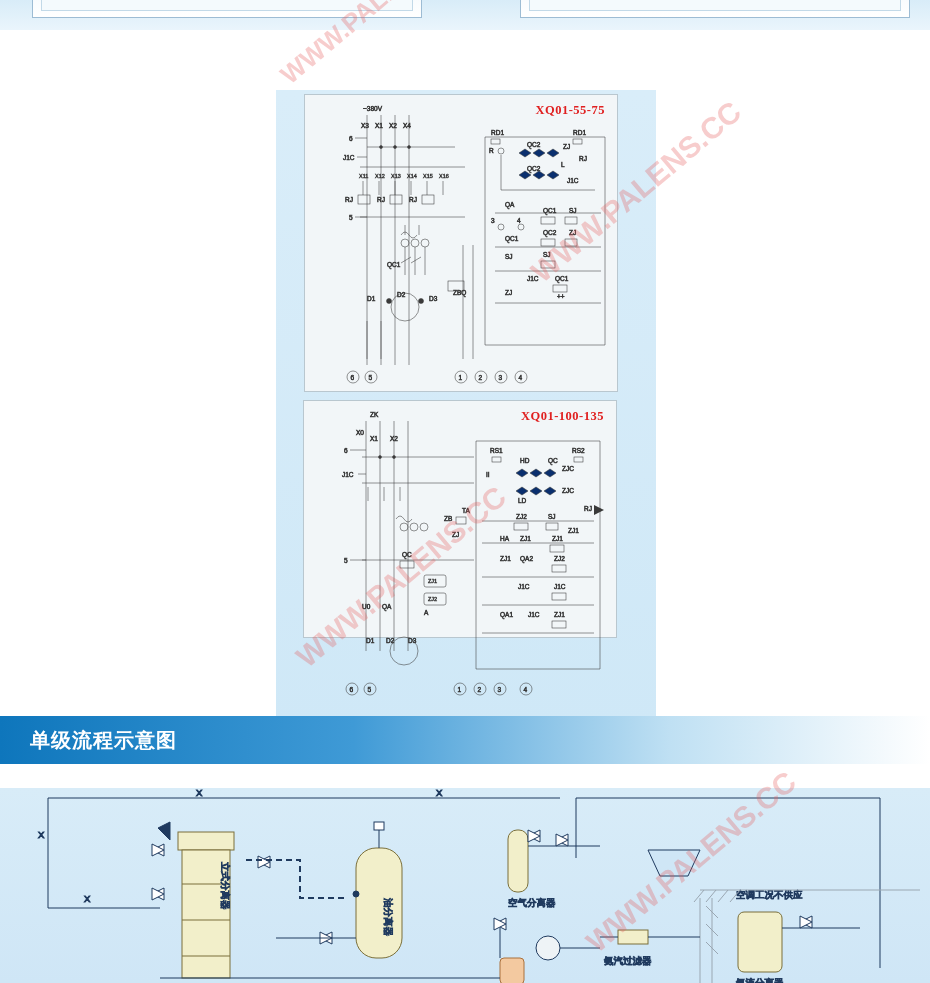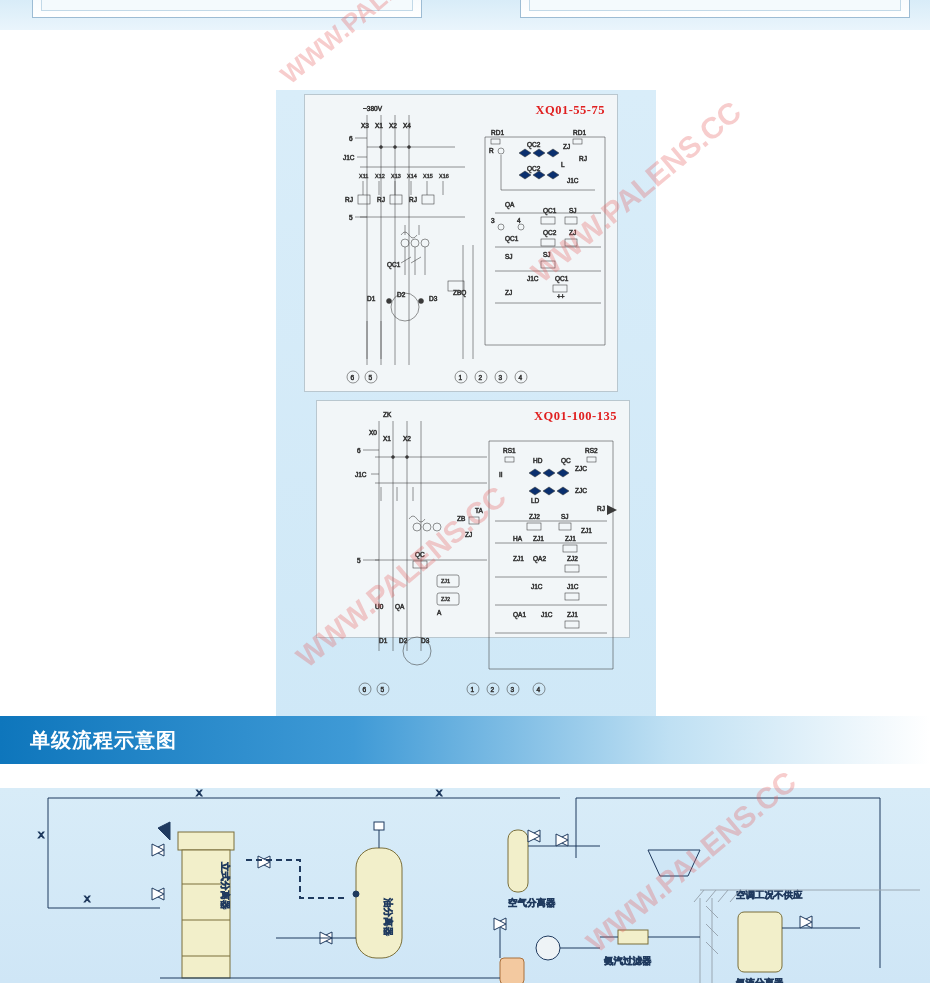--- a/index.html
+++ b/index.html
@@ -71,21 +71,21 @@
     position: absolute;
     right: 12px; top: 8px;
     color: #e02020;
     font-size: 12.5px;
     font-weight: bold;
     letter-spacing: .5px;
     font-family: "Liberation Serif", serif;
   }
 
   #dia1 { left: 304px; top: 94px;  width: 314px; height: 298px; }
-  #dia2 { left: 316px; top: 400px; width: 314px; height: 238px; }
+  #dia2 { left: 303px; top: 400px; width: 314px; height: 238px; }
 
   .dia-svg { position: absolute; left: 0; top: 0; }
 
   
   .sec2-title-bar {
     position: absolute;
     left: 0; top: 716px;
     width: 930px; height: 48px;
     background: linear-gradient(to right, #0e76bc 0%, #3f9ad6 38%, #bfe0f3 72%, #ffffff 100%);
     display: flex; align-items: center;

